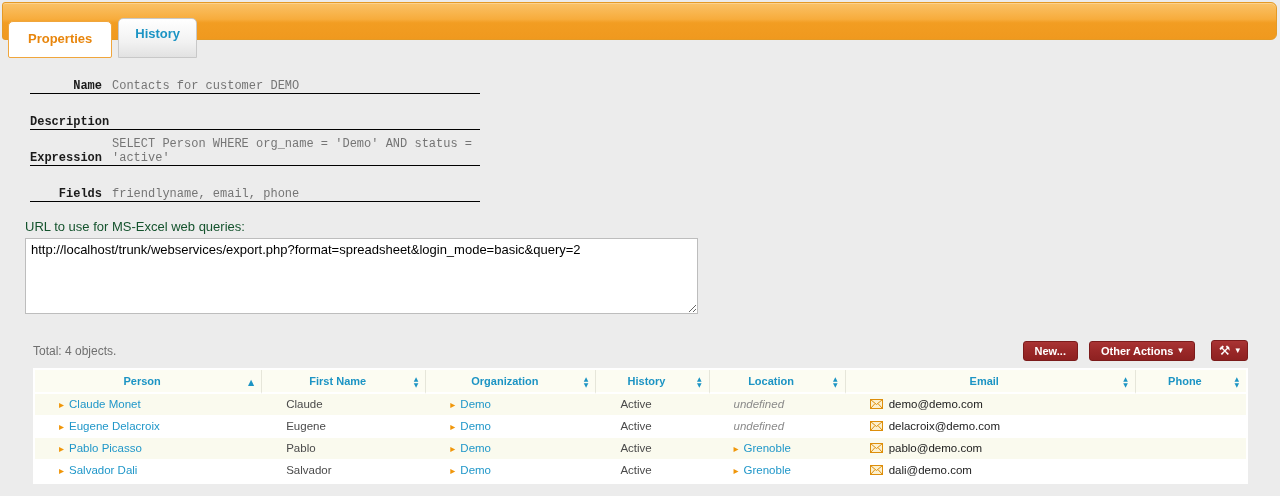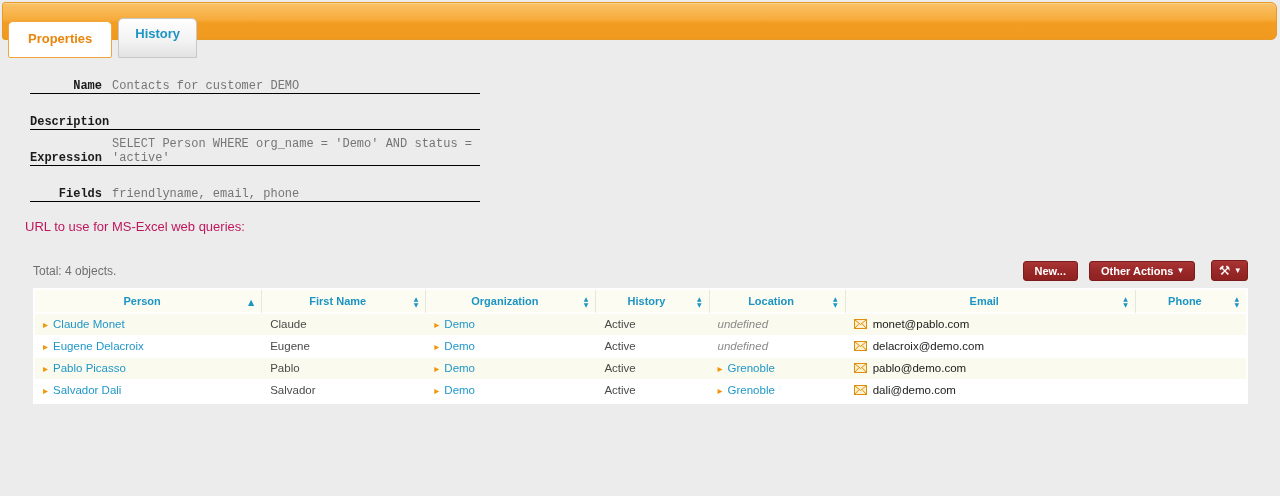--- a/index.html
+++ b/index.html
@@ -36,21 +36,21 @@
   }
 
   
   .props { margin: 12px 0 0 30px; width: 450px; }
   .prop-row { display: flex; align-items: flex-end; min-height: 36px; border-bottom: 1px solid #000000; font-family: Liberation Mono, monospace; }
   .prop-label { width: 72px; text-align: right; font-weight: bold; color: #1b1b1b; flex-shrink: 0; }
   .prop-value { margin-left: 10px; color: #757575; }
 
   
   .url-section { margin: 17px 0 0 25px; }
-  .url-label { font-size: 13px; color: #be185d; }
+  .url-label { font-size: 13px; color: #14532d; }
   .url-textarea {
     display: block; margin-top: 4px; width: 673px; height: 76px;
     border: 1px solid #BDBDBD; background: #FFFFFF;
     font-family: "Liberation Sans", "DejaVu Sans", sans-serif;
     font-size: 13px; color: #000; padding: 3px 5px;
     resize: both; outline: none;
   }
 
   
   .toolbar { display: flex; align-items: center; margin: 26px 32px 0 33px; }
@@ -82,21 +82,21 @@
   th:last-child { border-right: none; }
   th.sorted .col-label { }
   .sort-icon { position: absolute; right: 7px; top: 50%; transform: translateY(-50%); color: #1C94C4; }
   .sort-asc::before { content: "▲"; font-size: 8px; font-family: "DejaVu Sans", sans-serif; }
   .sort-both { font-size: 6px; line-height: 5px; font-family: "DejaVu Sans", sans-serif; text-align: center; }
   .sort-both::before { content: "▲"; display: block; }
   .sort-both::after { content: "▼"; display: block; margin-top: 1px; }
 
   td {
     font-size: 11.5px; color: #4a4a4a;
-    padding: 4px 8px 5px 8px; border-bottom: 1px solid #FFFFFF;
+    padding: 4px 8px 5px 24px; border-bottom: 1px solid #FFFFFF;
     overflow: hidden; white-space: nowrap; vertical-align: middle;
   }
   tr.odd td { background: #FAFAEE; }
   tr.even td { background: #FFFFFF; }
 
   .obj-link { color: #2097C9; text-decoration: none; cursor: pointer; }
   .link-caret { color: #F09609; font-size: 10px; margin-right: 5px; font-family: "DejaVu Sans", sans-serif; }
   .undef { font-style: italic; color: #8a8a8a; }
   .email-cell { color: #1b1b1b; }
   .email-icon { vertical-align: -1px; margin-right: 6px; }
@@ -125,20 +125,21 @@
     <div class="prop-value">SELECT Person WHERE org_name = 'Demo' AND status = 'active'</div>
   </div>
   <div class="prop-row">
     <div class="prop-label">Fields</div>
     <div class="prop-value">friendlyname, email, phone</div>
   </div>
 </div>
 
 <div class="url-section">
   <div class="url-label">URL to use for MS-Excel web queries:</div>
+  <textarea class="url-textarea" spellcheck="false" style="">http://localhost/trunk/webservices/export.php?format=spreadsheet&amp;login_mode=basic&amp;query=2</textarea>
 </div>
 
 <div class="toolbar">
   <div class="total-label">Total: 4 objects.</div>
   <div class="toolbar-spacer"></div>
   <button class="btn">
     <span>New...</span>
   </button>
   <button class="btn">
     <span>Other Actions</span>
@@ -198,21 +199,21 @@
         <td><a class="obj-link"><span class="link-caret">▸</span><span>Claude Monet</span></a></td>
         <td>Claude</td>
         <td><a class="obj-link"><span class="link-caret">▸</span><span>Demo</span></a></td>
         <td>Active</td>
         <td class="undef">undefined</td>
         <td class="email-cell">
           <svg class="email-icon" width="13" height="10" viewBox="0 0 13 10">
               <rect x="0.5" y="0.5" width="12" height="9" fill="#FCF0CE" stroke="#DD8E0B"></rect>
               <path d="M0.5 0.5 L6.5 5.5 L12.5 0.5" fill="none" stroke="#DD8E0B"></path>
               <path d="M0.5 9.5 L4.8 4.8 M12.5 9.5 L8.2 4.8" stroke="#DD8E0B" fill="none"></path>
-            </svg><span>monet@pablo.com</span>
+            </svg><span>demo@demo.com</span>
         </td>
         <td></td>
       </tr>
       <tr class="even">
         <td><a class="obj-link"><span class="link-caret">▸</span><span>Eugene Delacroix</span></a></td>
         <td>Eugene</td>
         <td><a class="obj-link"><span class="link-caret">▸</span><span>Demo</span></a></td>
         <td>Active</td>
         <td class="undef">undefined</td>
         <td class="email-cell">

